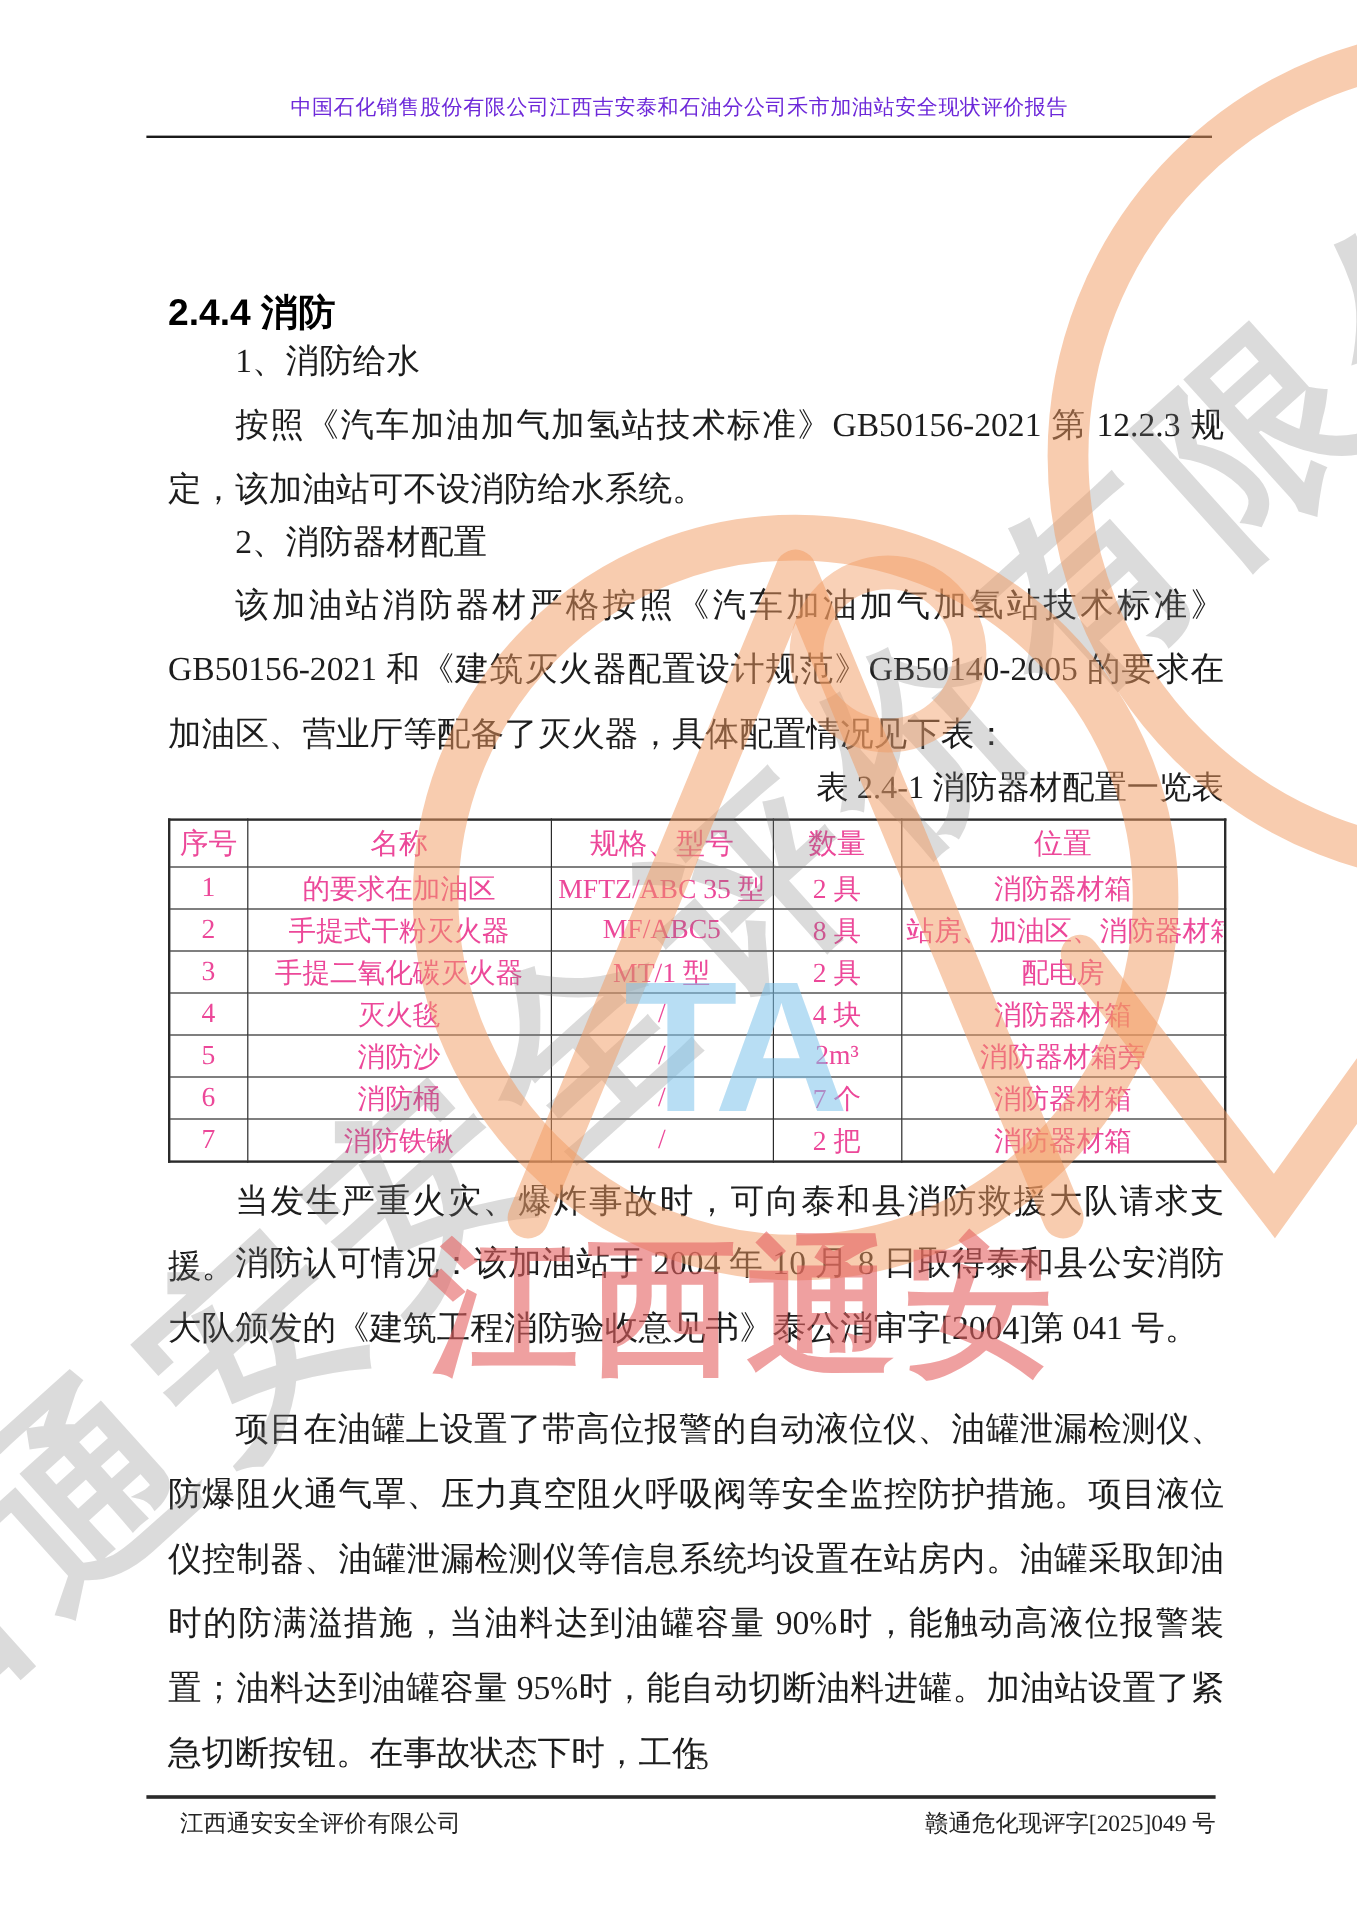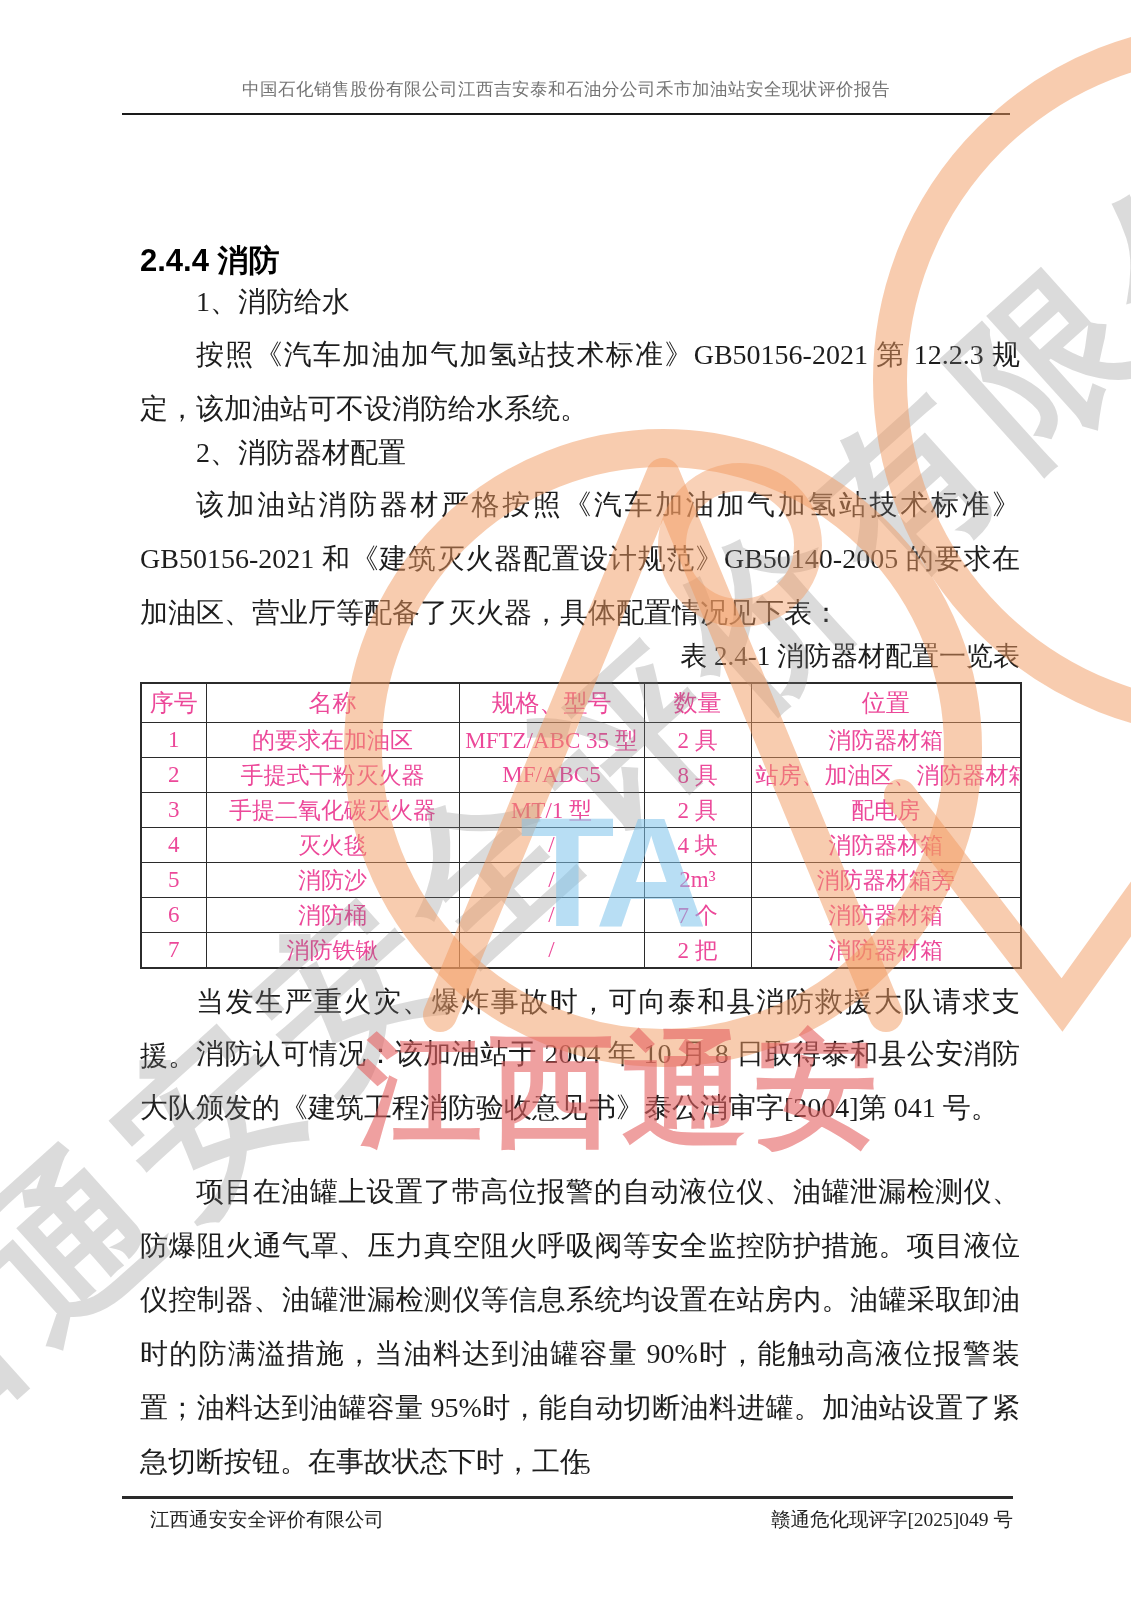--- a/index.html
+++ b/index.html
@@ -6,21 +6,21 @@
   .page {
     position:relative; width:1131px; height:1600px; margin:0 auto;
     background:#ffffff; overflow:hidden;
     font-family:"Liberation Serif","DejaVu Serif",serif;
     color:#1d1d1d;
   }
   
   .doc-header {
     position:absolute; top:78px; left:122px; right:121px;
     text-align:center; font-size:17.5px; line-height:22px;
-    letter-spacing:0.5px; color:#737373;
+    letter-spacing:0.5px; color:#6d28d9;
     padding-bottom:13px; border-bottom:2px solid #1a1a1a;
   }
   
   .blk { position:absolute; left:140px; width:880px; font-size:28px; line-height:54px;
          text-align:justify; text-justify:inter-ideograph; }
   .indent { text-indent:56px; }
   .heading { position:absolute; left:140px; width:880px;
              font-family:"Liberation Sans","DejaVu Sans",sans-serif;
              font-weight:bold; font-size:31px; line-height:36px; color:#000000; }
   .list-item { padding-left:56px; }

